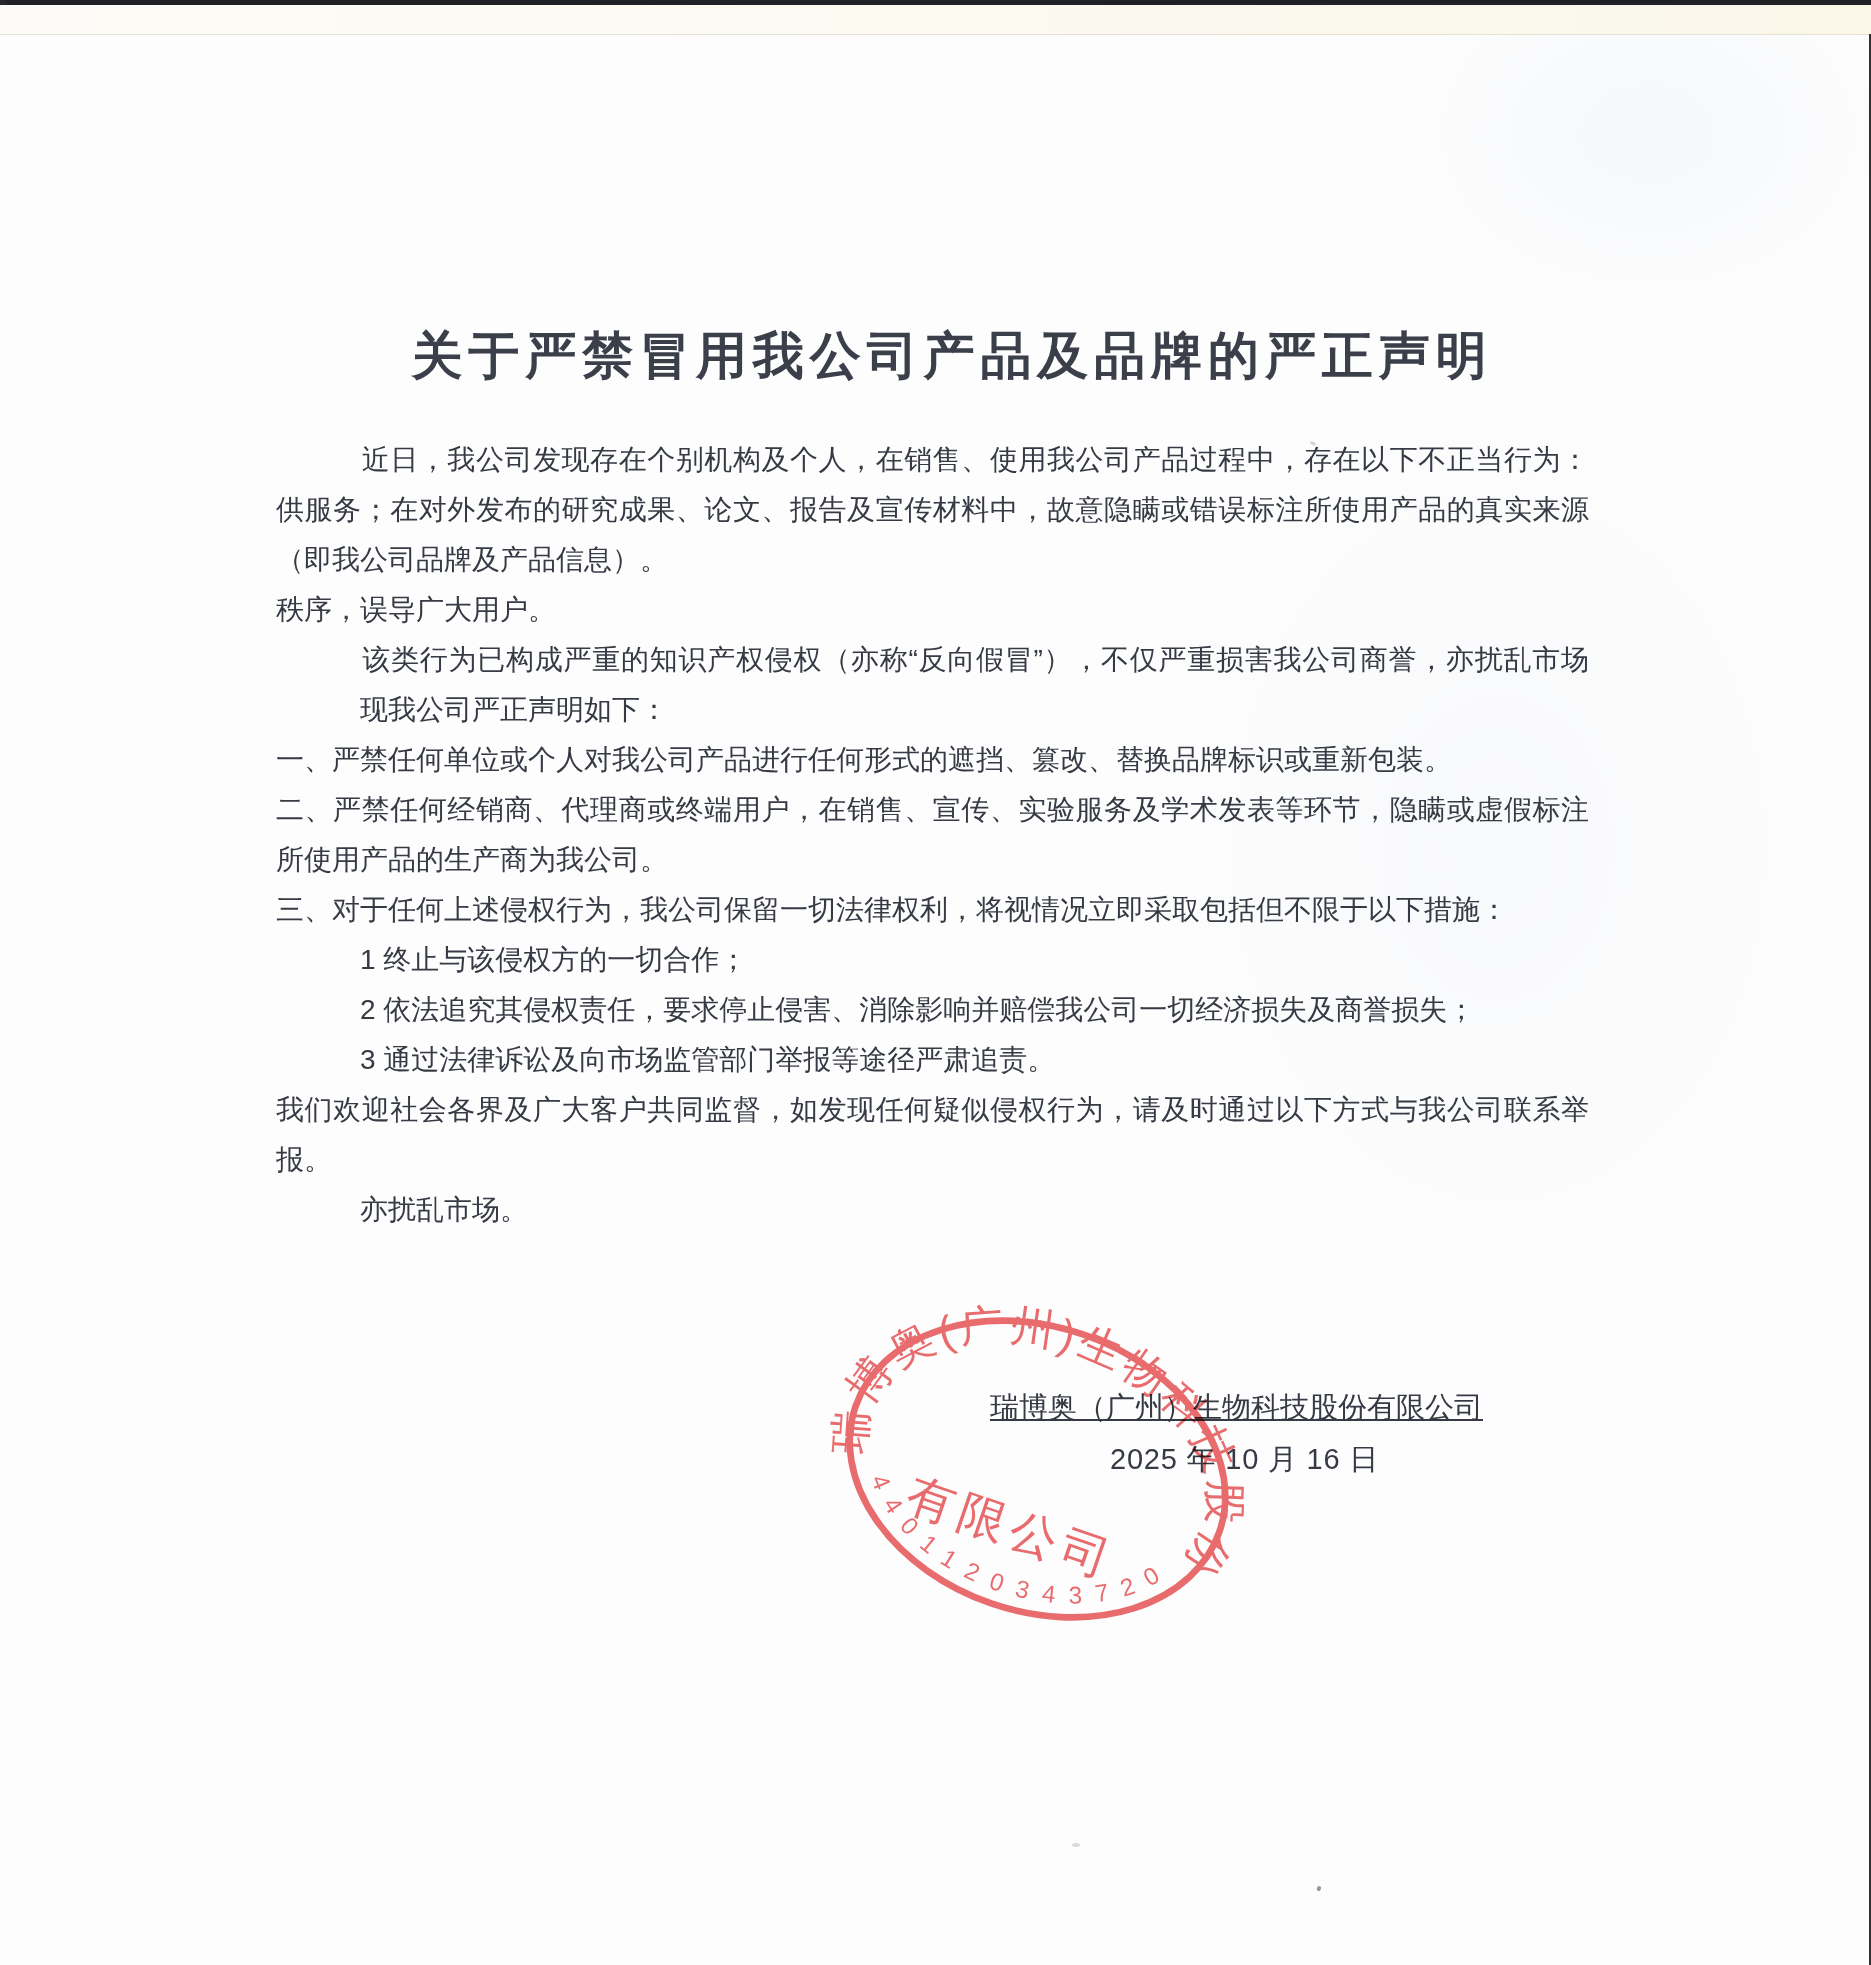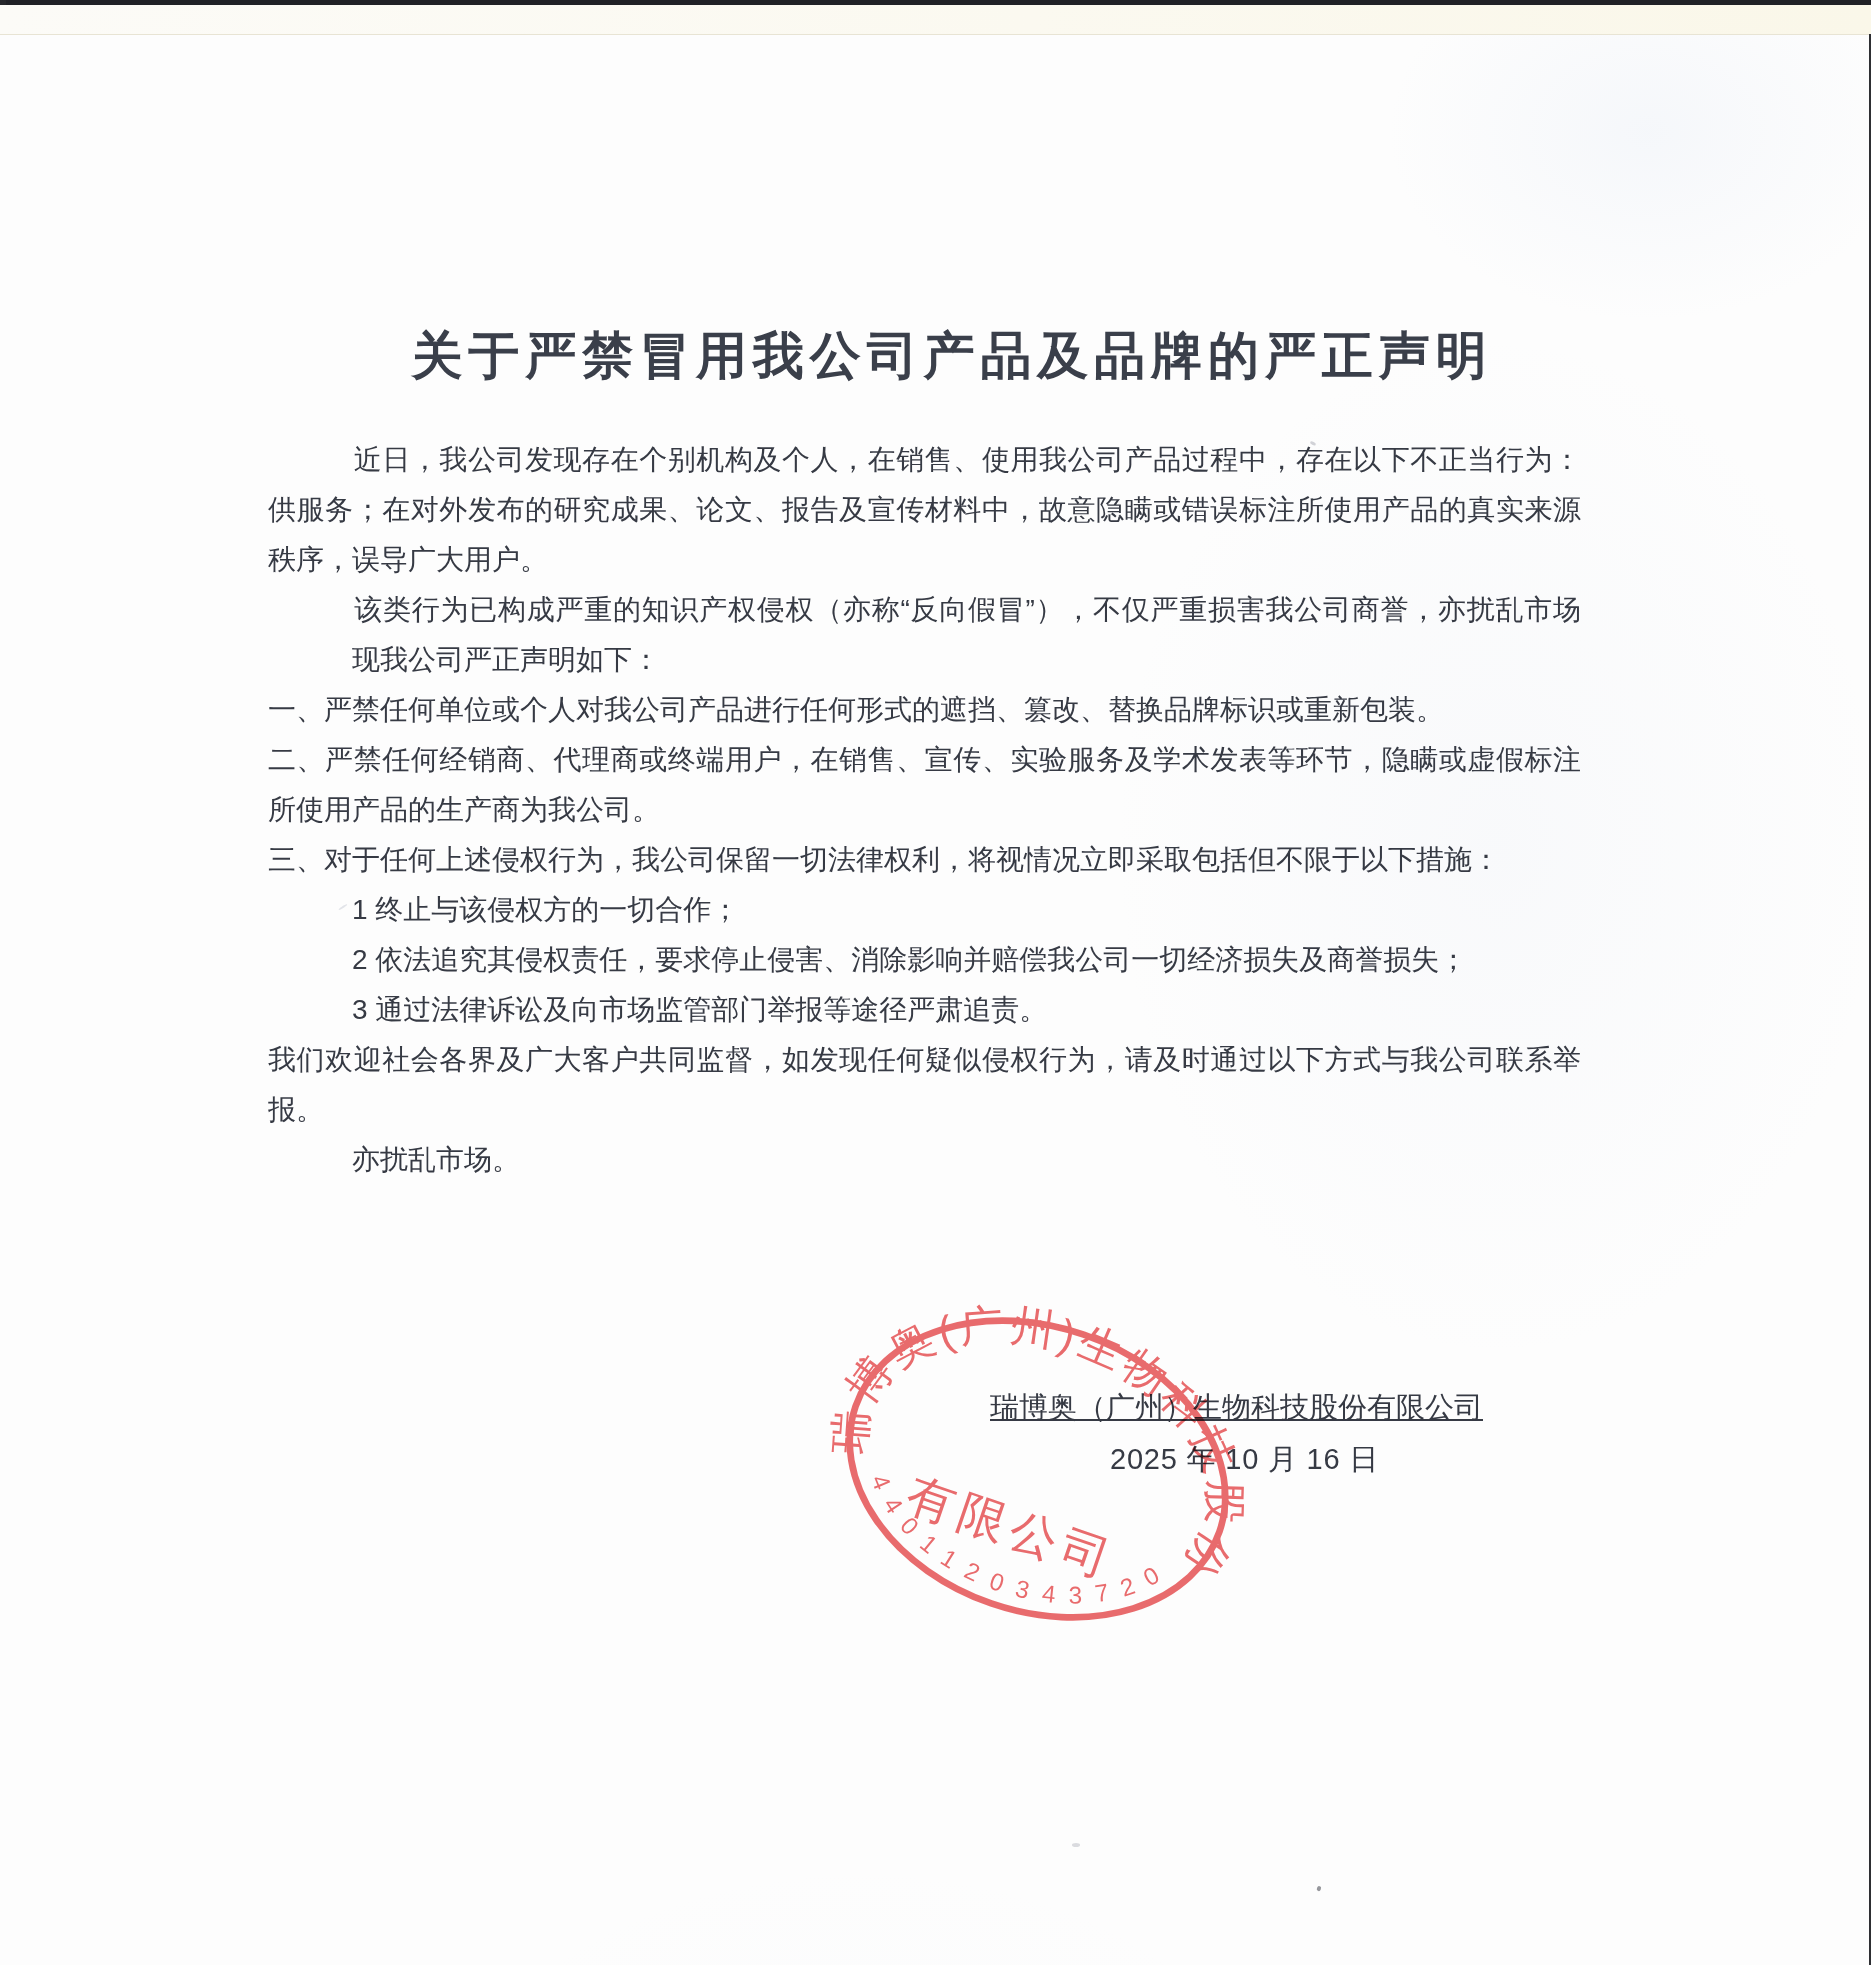--- a/index.html
+++ b/index.html
@@ -22,21 +22,21 @@
     background:linear-gradient(90deg,#fcfbf7 0%,#fbf9f0 55%,#faf7e9 100%);
     border-bottom:0.8px solid #e8e4d4;
   }
   .strip-right{position:absolute;top:34px;right:0;width:3.5px;height:2613px;background:#2e2f33;}
   .doc-title{
     position:absolute;top:306px;left:0;width:1872px;margin:16px;
     text-align:center;font-size:51px;font-weight:700;letter-spacing:5.9px;
     color:#3a3f4a;white-space:nowrap;
   }
   .body-lines{
-    position:absolute;left:268px;top:435px;width:1313px;
+    position:absolute;left:276px;top:435px;width:1313px;
     font-size:28px;line-height:50px;color:#363a44;
   }
   .line{width:1313px;white-space:nowrap;text-align:left;}
   .line.j{text-align:justify;text-align-last:justify;}
   .sig-company{position:absolute;left:990px;top:1382px;font-size:29px;line-height:50px;color:#363a44;white-space:nowrap;text-decoration:underline;}
   .sig-date{position:absolute;left:1110px;top:1434px;font-size:29px;line-height:50px;color:#363a44;letter-spacing:0.8px;white-space:nowrap;}
   .stamp{position:absolute;left:782px;top:1253px;width:511px;height:432px;mix-blend-mode:multiply;opacity:.88;}
   .stamp text{fill:#e8585a;font-family:"Liberation Sans", sans-serif;}
   .speck{position:absolute;border-radius:50%;pointer-events:none;}
   .sp1{left:1310px;top:442px;width:6.3px;height:2.8px;background:#7d828e;opacity:.35;transform:rotate(28deg);}
@@ -51,20 +51,21 @@
 <div class="strip-top"></div>
 <div class="strip-top-left"></div>
 <div class="paper-band"></div>
 <div class="strip-right"></div>
 
 <h1 class="doc-title">关于严禁冒用我公司产品及品牌的严正声明</h1>
 
 <div class="body-lines">
     <div class="line j">　　　近日，我公司发现存在个别机构及个人，在销售、使用我公司产品过程中，存在以下不正当行为：</div>
     <div class="line j">供服务；在对外发布的研究成果、论文、报告及宣传材料中，故意隐瞒或错误标注所使用产品的真实来源</div>
+    <div class="line">（即我公司品牌及产品信息）。</div>
     <div class="line">秩序，误导广大用户。</div>
     <div class="line j">　　　该类行为已构成严重的知识产权侵权（亦称“反向假冒”），不仅严重损害我公司商誉，亦扰乱市场</div>
     <div class="line">　　　现我公司严正声明如下：</div>
     <div class="line">一、严禁任何单位或个人对我公司产品进行任何形式的遮挡、篡改、替换品牌标识或重新包装。</div>
     <div class="line j">二、严禁任何经销商、代理商或终端用户，在销售、宣传、实验服务及学术发表等环节，隐瞒或虚假标注</div>
     <div class="line">所使用产品的生产商为我公司。</div>
     <div class="line">三、对于任何上述侵权行为，我公司保留一切法律权利，将视情况立即采取包括但不限于以下措施：</div>
     <div class="line">　　　1  终止与该侵权方的一切合作；</div>
     <div class="line">　　　2  依法追究其侵权责任，要求停止侵害、消除影响并赔偿我公司一切经济损失及商誉损失；</div>
     <div class="line">　　　3  通过法律诉讼及向市场监管部门举报等途径严肃追责。</div>

